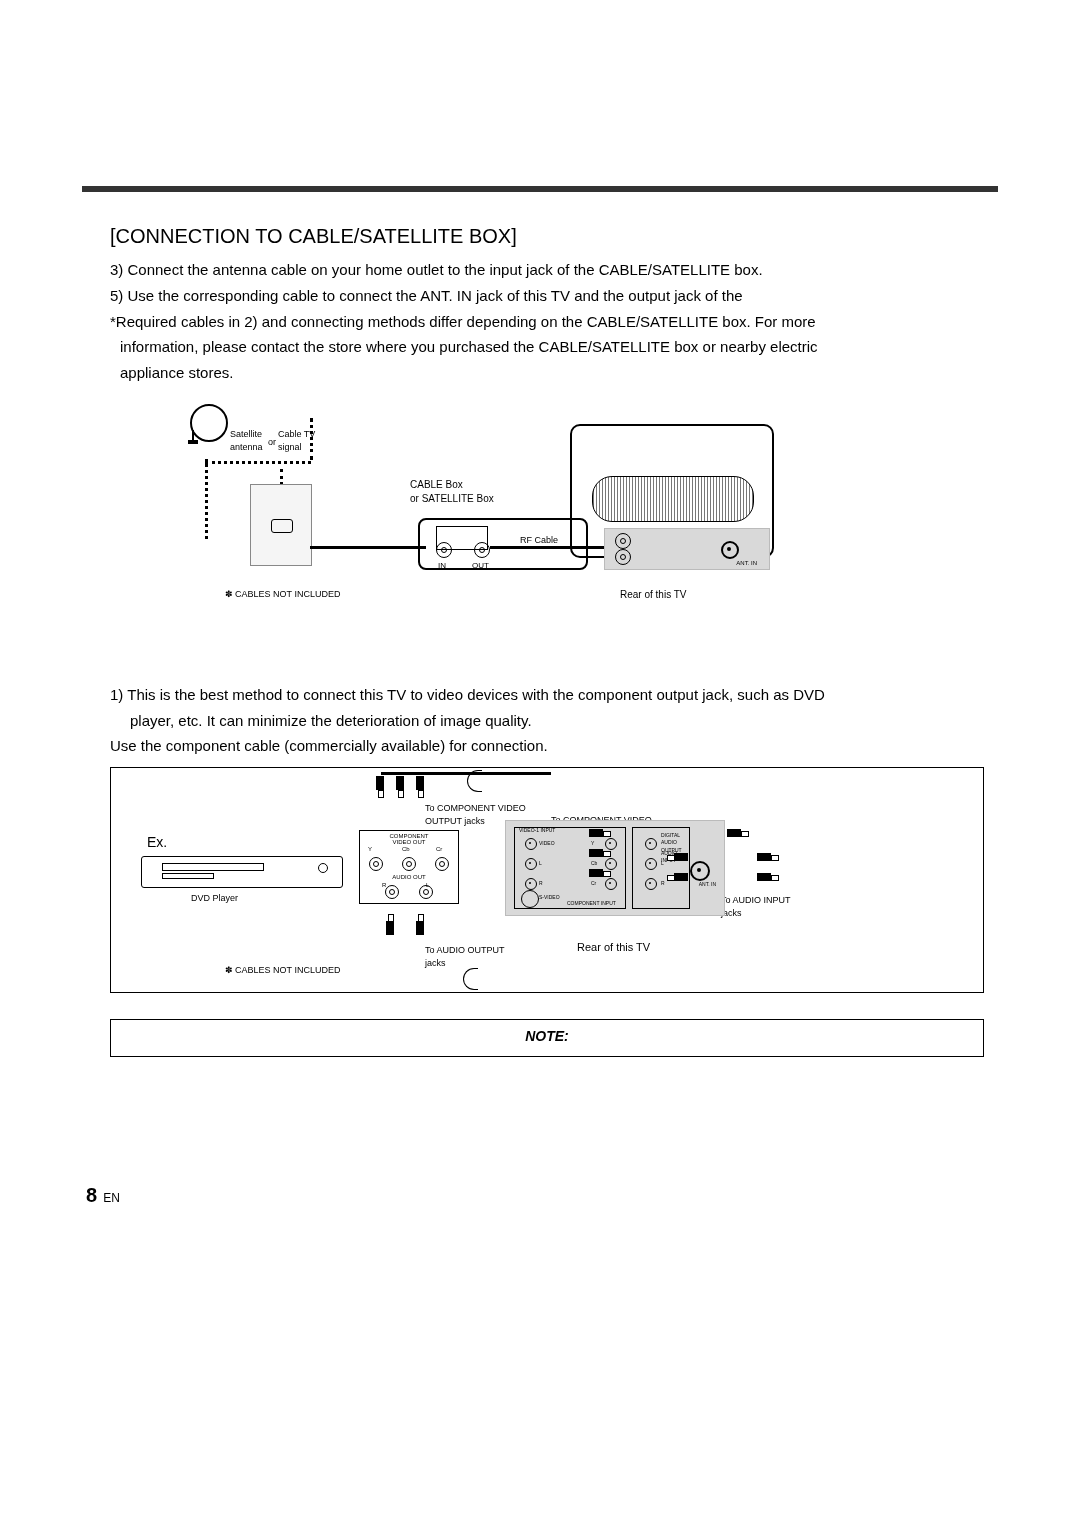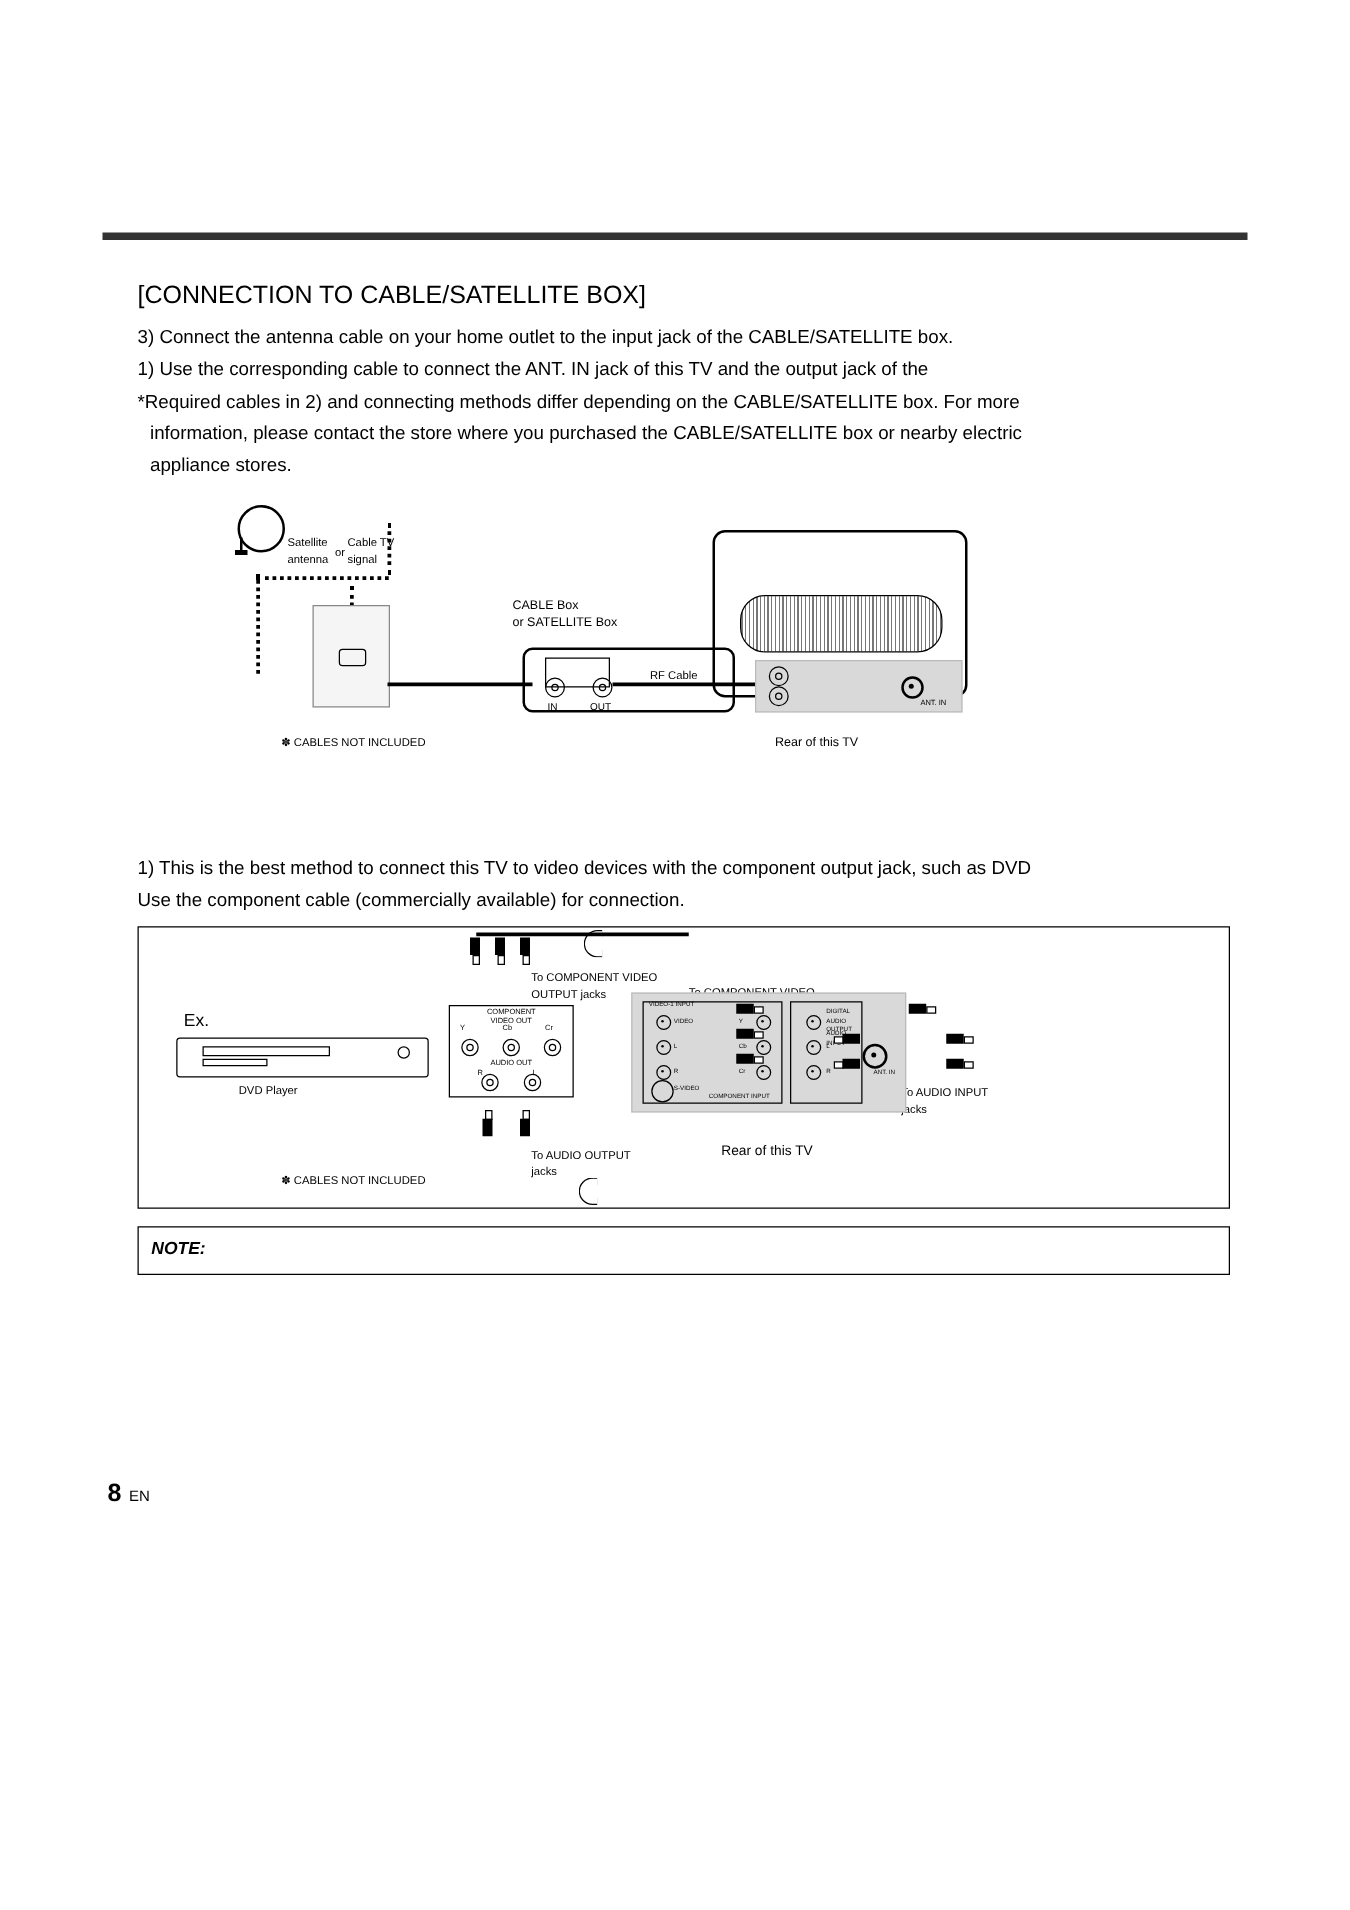--- a/index.html
+++ b/index.html
@@ -214,22 +214,23 @@
   .ant-in-jack{ position:absolute; right:14px; top:40px; width:16px; height:16px; border:2px solid #000; border-radius:50%;}
   .ant-in-jack::after{content:'';position:absolute;left:5px;top:5px;width:4px;height:4px;background:#000;border-radius:50%;}
   .tp2-txt{position:absolute; font-size:5px;}
   .rear-tv-lbl2 { left:466px; top:172px; font-size:11px; }
   .in-lbl1 { left:440px; top:46px; font-size:9px;}
   .in-lbl2 { left:610px; top:126px; font-size:9px;}
 
   
   .note-box {
     border:1px solid #000;
-    margin-top: 14px;
+    margin-top: 26px;
     padding: 6px 10px 10px 10px;
+    text-align: center;
   }
   .note-title { font-weight: bold; font-style: italic; font-size: 14px; }
   .note-body { font-style: italic; font-size: 12px; margin-top:2px;}
 
   .footer {
     position: absolute;
     left: 86px; top: 1184px;
     font-size: 20px;
     font-weight: bold;
   }
@@ -240,21 +241,21 @@
 <body>
 <div class="page-wrap">
 
 <div class="top-spacer"></div>
 <div class="top-rule"></div>
 
 <div class="content">
 
   <div class="section-title">[CONNECTION TO CABLE/SATELLITE BOX]</div>
   <div class="para">3) Connect the antenna cable on your home outlet to the input jack of the CABLE/SATELLITE box.</div>
-  <div class="para">1) Use the corresponding cable to connect the ANT. IN jack of this TV and the output jack of the</div>
+  <div class="para">5) Use the corresponding cable to connect the ANT. IN jack of this TV and the output jack of the</div>
   <div class="para">*Required cables in 2) and connecting methods differ depending on the CABLE/SATELLITE box. For more</div>
   <div class="para indent" style="padding-left:10px">information, please contact the store where you purchased the CABLE/SATELLITE box or nearby electric</div>
   <div class="para indent" style="padding-left:10px">appliance stores.</div>
 
   <div class="figure-block1">
     <div class="satellite-dish"></div>
     <div class="dish-arm"></div>
     <div class="dish-base"></div>
     <div class="fig1-label ant-label1" style="white-space:pre;">Satellite
 antenna</div>
@@ -288,20 +289,21 @@
       <span class="jack mini mini2"></span>
       <span class="antjack"></span>
       <span class="jack-label" style="right:12px; top:30px; font-size:6px;">ANT. IN</span>
     </div>
     <div class="tv-rear-label">Rear of this TV</div>
     <div class="cni-label">✽ CABLES NOT INCLUDED</div>
   </div>
 
   <div style="height:20px"></div>
   <div class="para">1) This is the best method to connect this TV to video devices with the component output jack, such as DVD</div>
+  <div class="para indent">player, etc. It can minimize the deterioration of image quality.</div>
   <div class="para">Use the component cable (commercially available) for connection.</div>
 
   <div class="figure-block2">
     <span class="fig2-label ex-label">Ex.</span>
     <div class="dvd-player">
       <div class="tray"></div>
           <div class="slot"></div>
           <div class="btn"></div>
     </div>
     <span class="fig2-label dvd-title">DVD Player</span>

